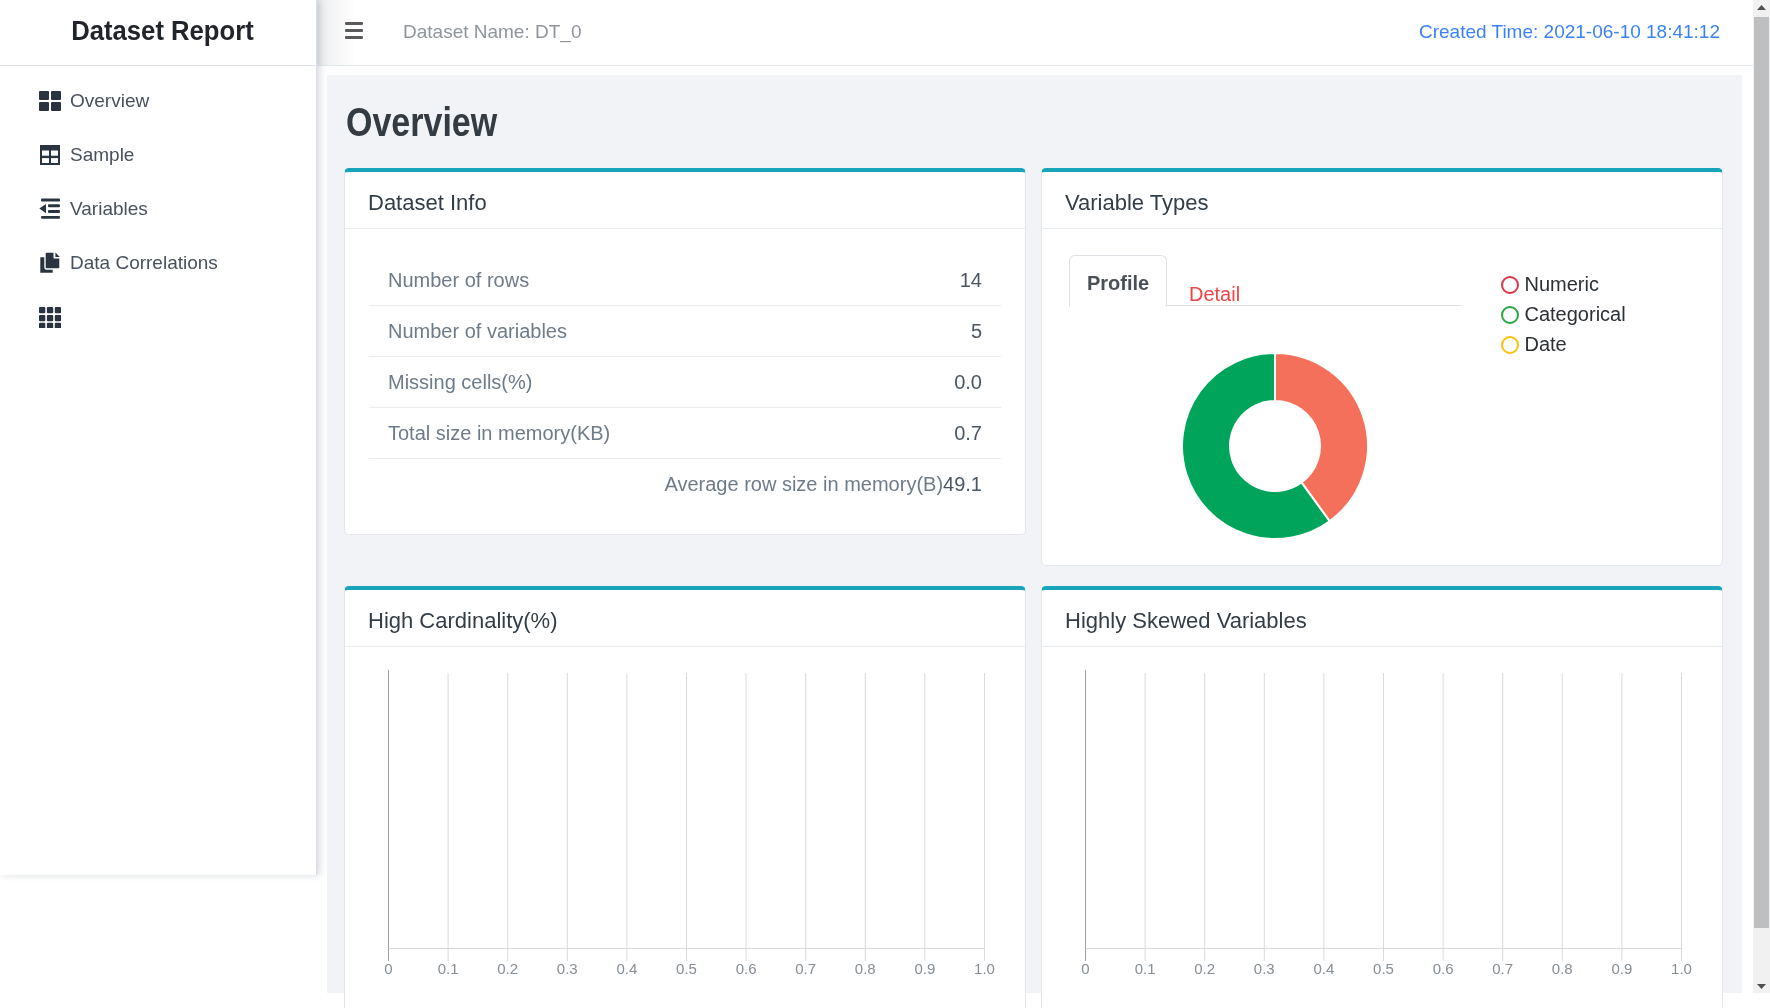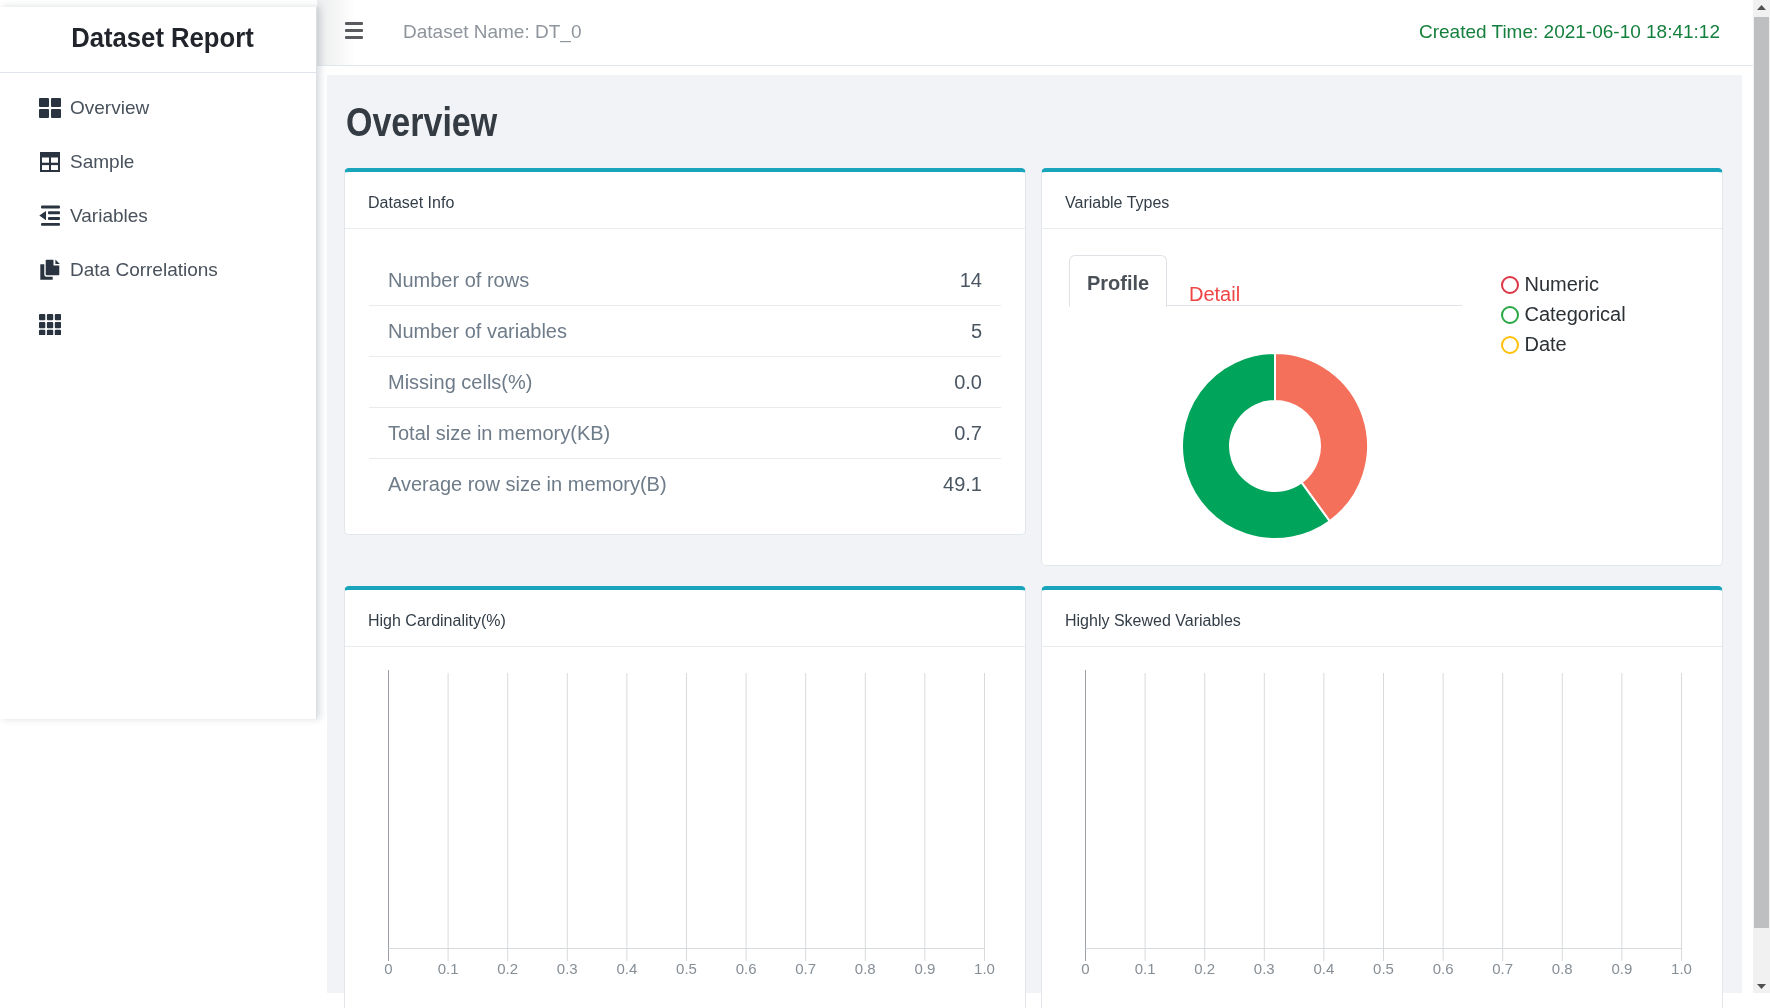--- a/index.html
+++ b/index.html
@@ -9,32 +9,32 @@
 
 
 #main { position:absolute; left:327px; top:75px; width:1415px; height:918px;
   background:#f1f3f6; }
 #main h1 { position:absolute; left:19px; top:25px; font-size:40px; font-weight:700;
   color:#343b43; transform:scaleX(0.85); transform-origin:0 0; }
 
 
 .card { position:absolute; background:#fff; border:1px solid #e2e6ea;
   border-top:4px solid #18a5bb; border-radius:5px; }
-.card-h { height:57px; line-height:61px; padding-left:23px; font-size:16px;
+.card-h { height:57px; line-height:61px; padding-left:23px; font-size:22px;
   color:#333d47; border-bottom:1px solid #e9ecef; }
 #card-info  { left:17px;  top:93px;  width:682px; height:367px; }
 #card-types { left:714px; top:93px;  width:682px; height:398px; }
 #card-card  { left:17px;  top:511px; width:682px; height:430px; border-radius:5px 5px 0 0; }
 #card-skew  { left:714px; top:511px; width:682px; height:430px; border-radius:5px 5px 0 0; }
 
 
 .itable { margin:26px 24px 0 24px; font-size:20px; }
 .irow { height:51px; line-height:50px; padding:0 19px; border-bottom:1px solid #e9ecef;
   color:#6e7b89; }
-.irow:last-child { border-bottom:none; }
+.irow:last-child { border-bottom:none;text-align:right; }
 .irow b { float:right; font-weight:normal; color:#4a5662; }
 
 
 .tabs { position:absolute; left:27px; top:83px; width:393px; height:51px;
   border-bottom:1px solid #dee2e6; }
 .tab-active { position:absolute; left:0; top:0; width:98px; height:52px;
   background:#fff; border:1px solid #dee2e6; border-bottom:1px solid #fff;
   border-radius:6px 6px 0 0; text-align:center; line-height:54px;
   font-size:20px; color:#495057;font-weight:bold; }
 .tab-link { position:absolute; left:120px; top:12px; height:51px; line-height:55px;
@@ -50,24 +50,24 @@
 #topbar { position:absolute; left:317px; top:0; width:1436px; height:66px;
   background:#fff; border-bottom:1px solid #e2e7ec; }
 #topbar .shade { position:absolute; left:0; top:0; width:38px; height:65px;
   background:linear-gradient(90deg, rgba(60,70,80,0.10), rgba(60,70,80,0)); }
 .burger { position:absolute; left:28px; top:22px; width:18px; height:17px; }
 .burger i { display:block; height:3.4px; background:#595b5e; border-radius:1px;
   margin-bottom:3.4px; }
 #tb-name { position:absolute; left:86px; top:0; line-height:63px; font-size:19px;
   color:#8f959d; }
 #tb-time { position:absolute; right:33px; top:0; line-height:63px; font-size:19px;
-  color:#15803d; }
-
-
-#side { position:absolute; left:0; top:7px; width:317px; height:712px; background:#fff;
+  color:#3b82f6; }
+
+
+#side { position:absolute; left:0; top:0; width:317px; height:875px; background:#fff;
   border-right:1px solid #dcdfe6; box-shadow:3px 0 7px rgba(15,35,55,0.16); }
 #side .title { height:66px; line-height:62px; padding-left:75px; font-size:27px;
   font-weight:700; color:#21252b; border-bottom:1px solid #dfe4ec;
   transform:scaleX(0.95); transform-origin:0 50%; width:334px; }
 .mi { position:absolute; left:0; width:100%; height:54px; }
 .mi svg { position:absolute; left:39px; top:50%; margin-top:-11px; }
 .mi span { position:absolute; left:70px; top:0; line-height:54px; font-size:19px;
   color:#49525c; }
 
 

